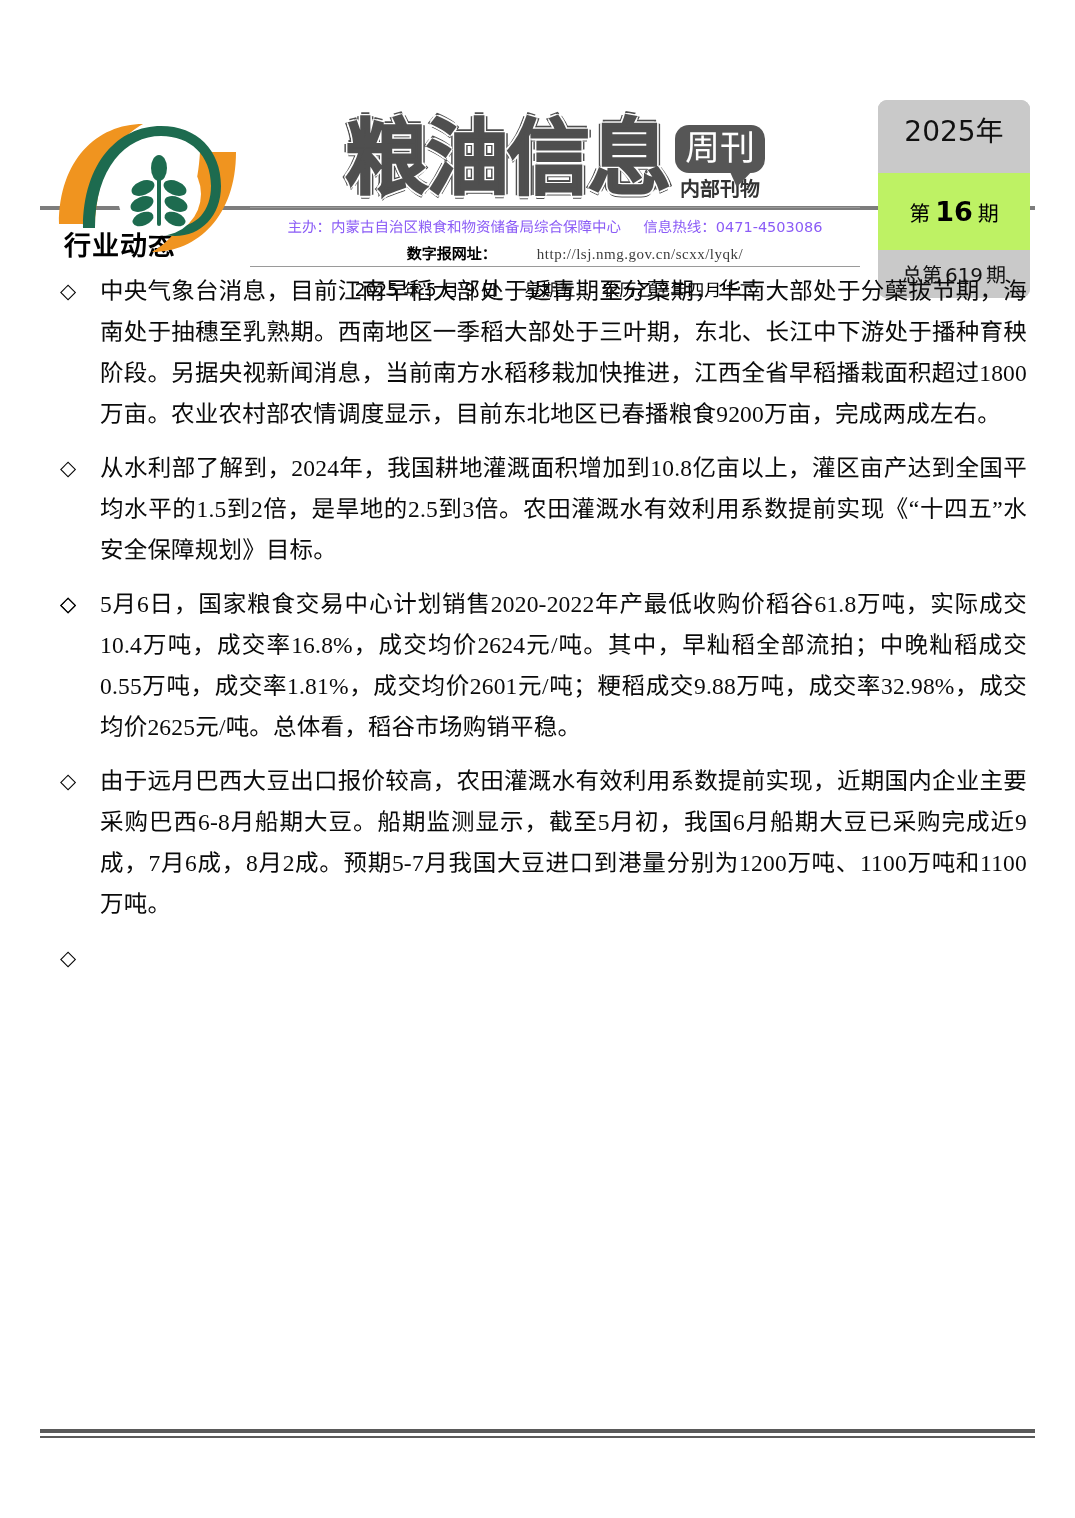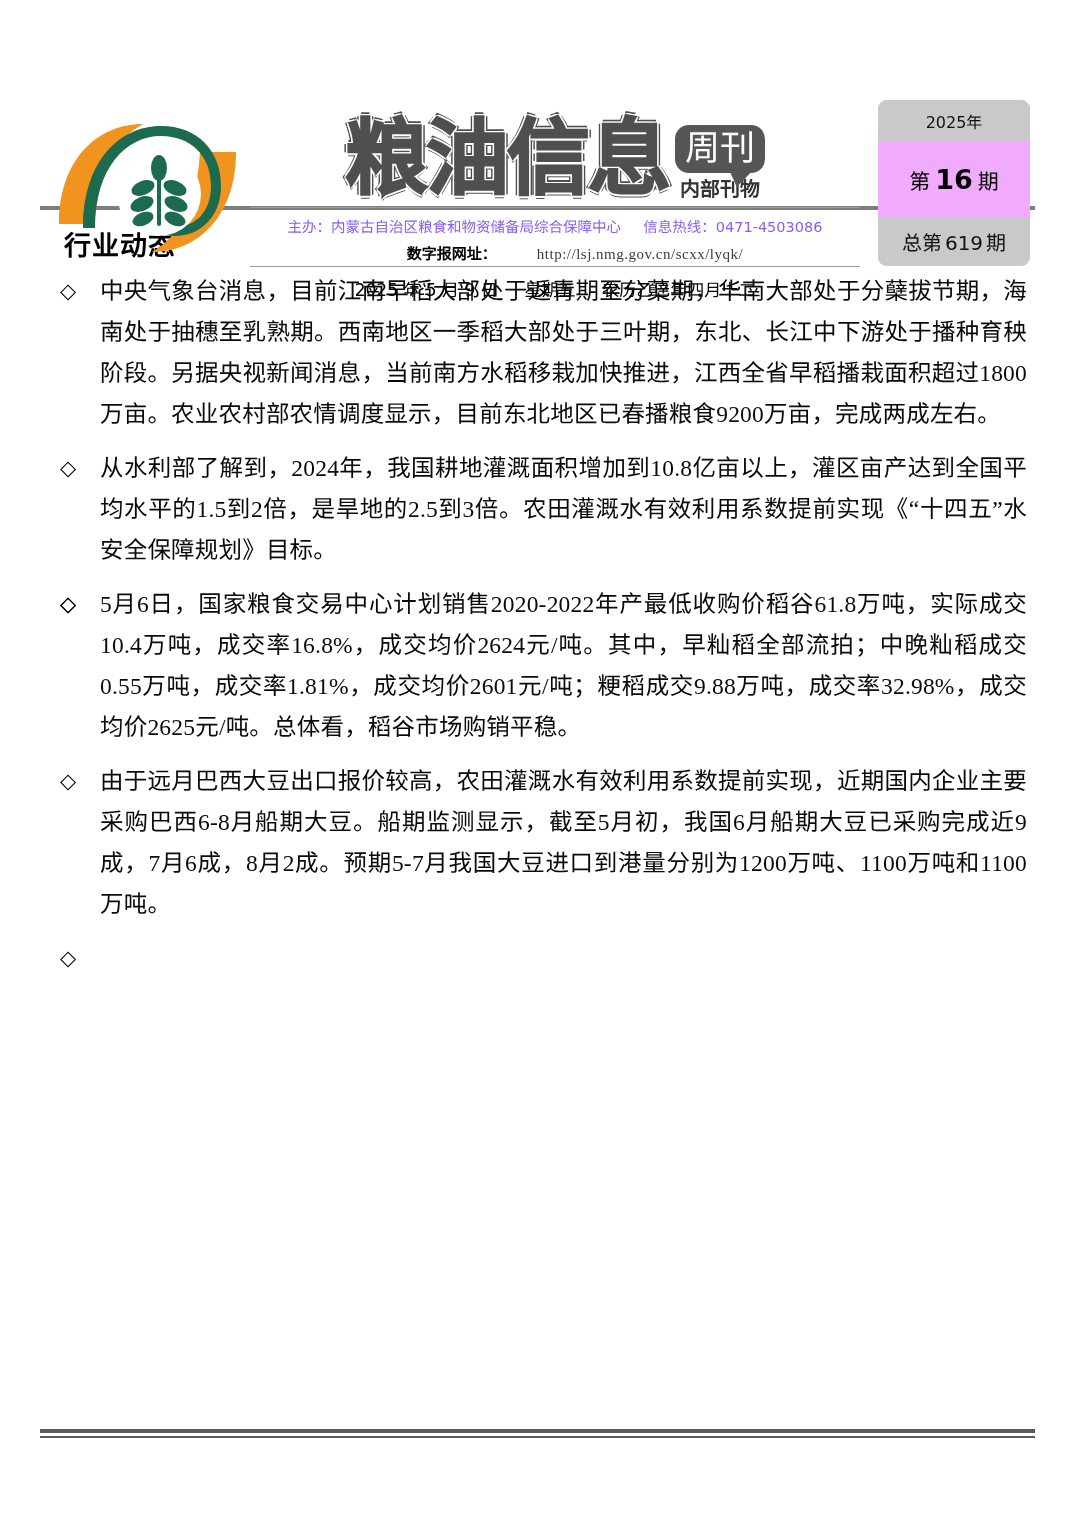--- a/index.html
+++ b/index.html
@@ -172,27 +172,27 @@
     width: 152px;
     margin-left: 18px;
     margin-top: 8px;
     border-radius: 9px;
     overflow: hidden;
     background: #c9c9c9;
     font-family: "DejaVu Sans", "Liberation Sans", sans-serif;
     text-align: center;
   }
   .issue-year {
-    padding: 9px 0 8px 0;
-    font-size: 16px;
+    padding: 9px 0 24px 0;
+    font-size: 28px;
     color: #111111;
     background: #c9c9c9;
   }
   .issue-main {
-    background: #f0abfc;
+    background: #bef264;
     padding: 23px 0 23px 0;
     font-size: 21px;
     color: #000000;
     white-space: nowrap;
   }
   .issue-main .num {
     font-weight: bold;
     font-size: 27px;
     padding: 0 5px;
   }

